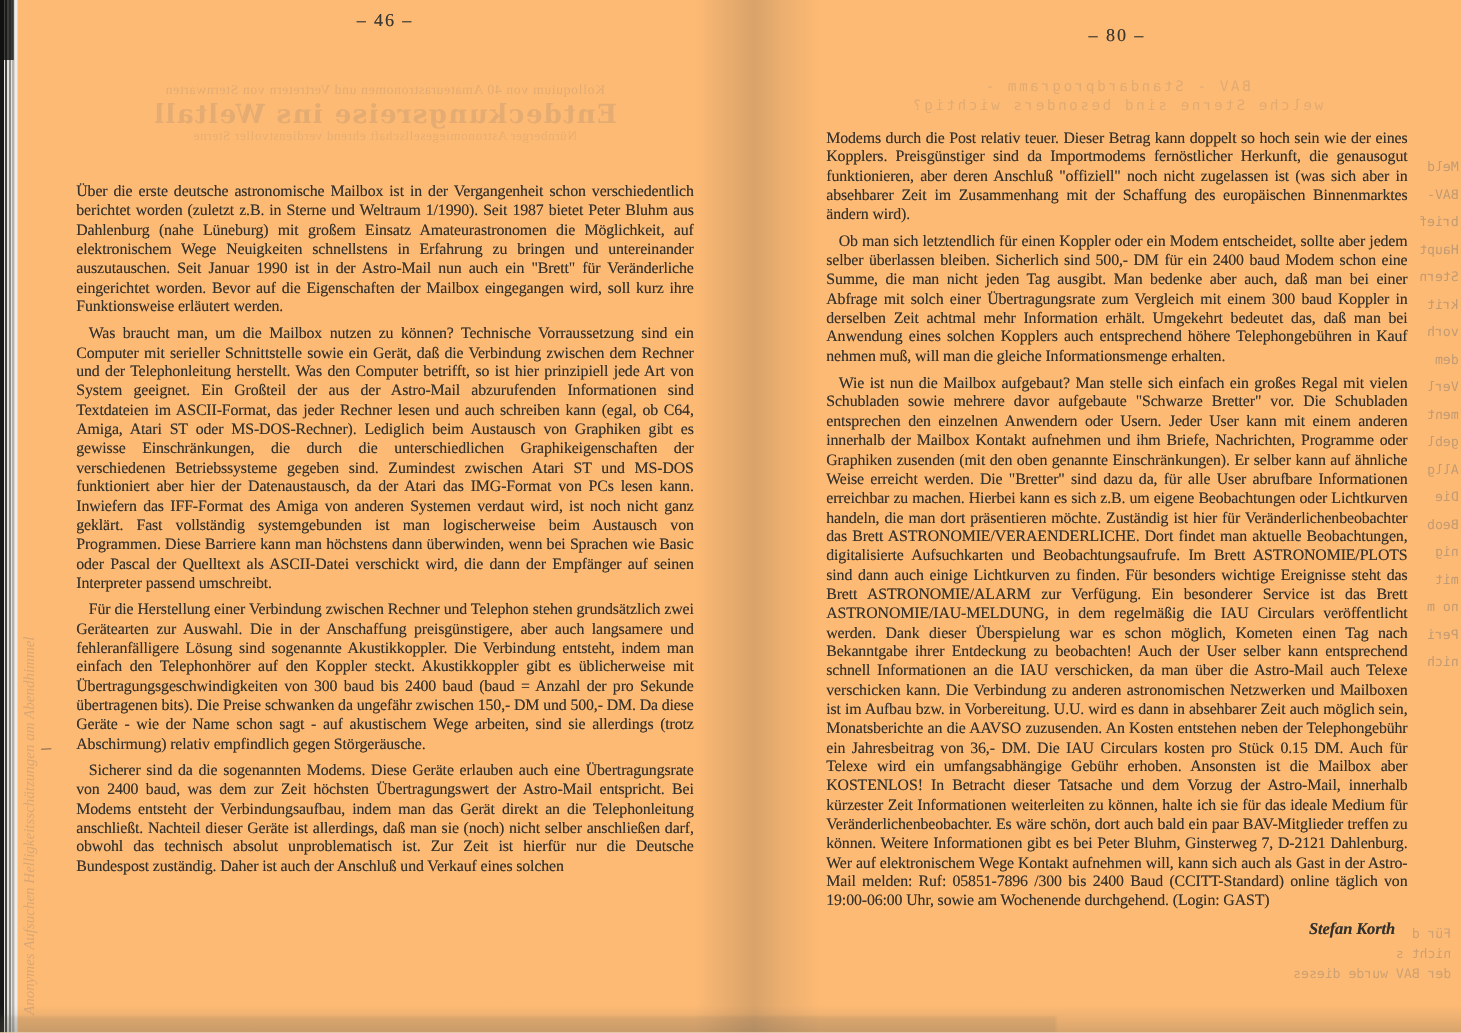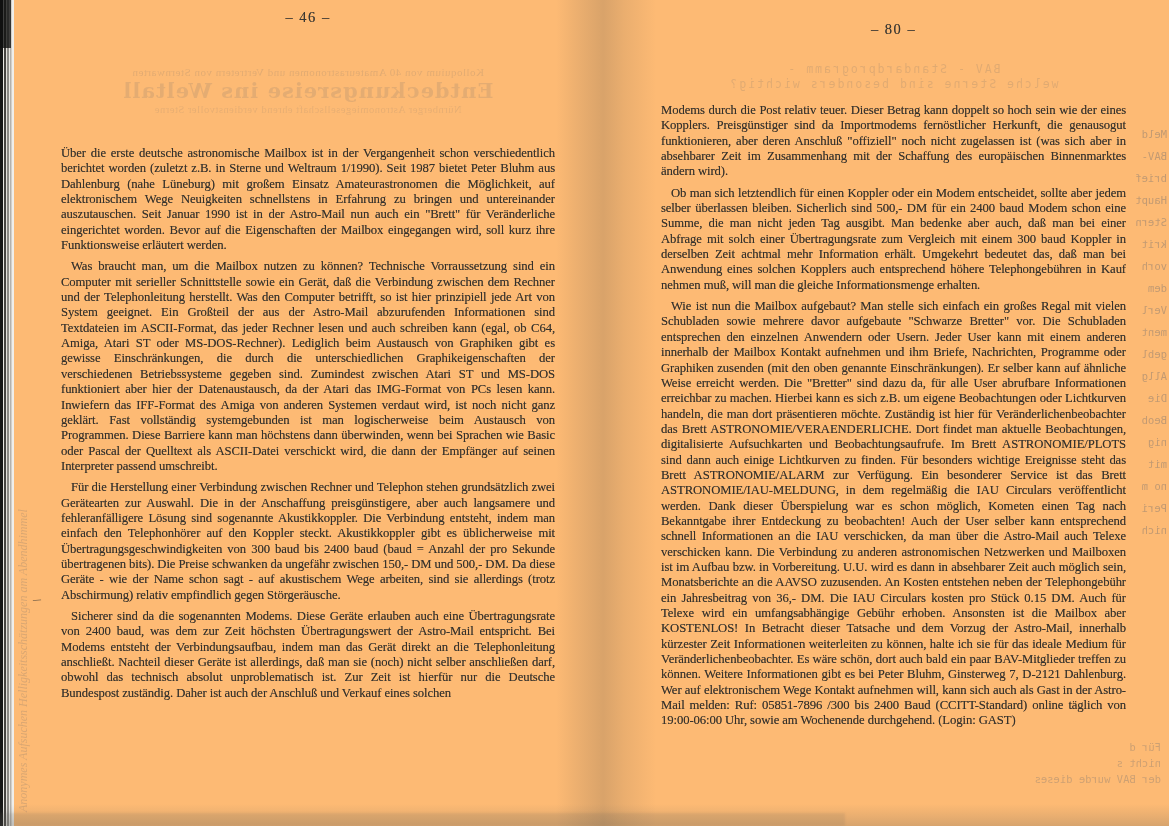--- a/index.html
+++ b/index.html
@@ -101,20 +101,21 @@
 
     <div class="ghost ghost-right">
       <div>BAV - Standardprogramm -</div>
       <div>welche Sterne sind besonders wichtig?</div>
     </div>
 
     <div class="bcol bcol-right">
       <p>Modems durch die Post relativ teuer. Dieser Betrag kann doppelt so hoch sein wie der eines Kopplers. Preisgünstiger sind da Importmodems fernöstlicher Herkunft, die genausogut funktionieren, aber deren Anschluß "offiziell" noch nicht zugelassen ist (was sich aber in absehbarer Zeit im Zusammenhang mit der Schaffung des europäischen Binnenmarktes ändern wird).</p>
       <p>Ob man sich letztendlich für einen Koppler oder ein Modem entscheidet, sollte aber jedem selber überlassen bleiben. Sicherlich sind 500,- DM für ein 2400 baud Modem schon eine Summe, die man nicht jeden Tag ausgibt. Man bedenke aber auch, daß man bei einer Abfrage mit solch einer Übertragungsrate zum Vergleich mit einem 300 baud Koppler in derselben Zeit achtmal mehr Information erhält. Umgekehrt bedeutet das, daß man bei Anwendung eines solchen Kopplers auch entsprechend höhere Telephongebühren in Kauf nehmen muß, will man die gleiche Informationsmenge erhalten.</p>
       <p>Wie ist nun die Mailbox aufgebaut? Man stelle sich einfach ein großes Regal mit vielen Schubladen sowie mehrere davor aufgebaute "Schwarze Bretter" vor. Die Schubladen entsprechen den einzelnen Anwendern oder Usern. Jeder User kann mit einem anderen innerhalb der Mailbox Kontakt aufnehmen und ihm Briefe, Nachrichten, Programme oder Graphiken zusenden (mit den oben genannte Einschränkungen). Er selber kann auf ähnliche Weise erreicht werden. Die "Bretter" sind dazu da, für alle User abrufbare Informationen erreichbar zu machen. Hierbei kann es sich z.B. um eigene Beobachtungen oder Lichtkurven handeln, die man dort präsentieren möchte. Zuständig ist hier für Veränderlichenbeobachter das Brett ASTRONOMIE/VERAENDERLICHE. Dort findet man aktuelle Beobachtungen, digitalisierte Aufsuchkarten und Beobachtungsaufrufe. Im Brett ASTRONOMIE/PLOTS sind dann auch einige Lichtkurven zu finden. Für besonders wichtige Ereignisse steht das Brett ASTRONOMIE/ALARM zur Verfügung. Ein besonderer Service ist das Brett ASTRONOMIE/IAU-MELDUNG, in dem regelmäßig die IAU Circulars veröffentlicht werden. Dank dieser Überspielung war es schon möglich, Kometen einen Tag nach Bekanntgabe ihrer Entdeckung zu beobachten! Auch der User selber kann entsprechend schnell Informationen an die IAU verschicken, da man über die Astro-Mail auch Telexe verschicken kann. Die Verbindung zu anderen astronomischen Netzwerken und Mailboxen ist im Aufbau bzw. in Vorbereitung. U.U. wird es dann in absehbarer Zeit auch möglich sein, Monatsberichte an die AAVSO zuzusenden. An Kosten entstehen neben der Telephongebühr ein Jahresbeitrag von 36,- DM. Die IAU Circulars kosten pro Stück 0.15 DM. Auch für Telexe wird ein umfangsabhängige Gebühr erhoben. Ansonsten ist die Mailbox aber KOSTENLOS! In Betracht dieser Tatsache und dem Vorzug der Astro-Mail, innerhalb kürzester Zeit Informationen weiterleiten zu können, halte ich sie für das ideale Medium für Veränderlichenbeobachter. Es wäre schön, dort auch bald ein paar BAV-Mitglieder treffen zu können. Weitere Informationen gibt es bei Peter Bluhm, Ginsterweg 7, D-2121 Dahlenburg. Wer auf elektronischem Wege Kontakt aufnehmen will, kann sich auch als Gast in der Astro-Mail melden: Ruf: 05851-7896 /300 bis 2400 Baud (CCITT-Standard) online täglich von 19:00-06:00 Uhr, sowie am Wochenende durchgehend. (Login: GAST)</p>
+      <div class="signature">Stefan Korth</div>
     </div>
 
     <div class="edge-col">
       <span>Meld</span>
       <span>BAV-</span>
       <span>brief</span>
       <span>Haupt</span>
       <span>Stern</span>
       <span>krit</span>
       <span>vorh</span>

